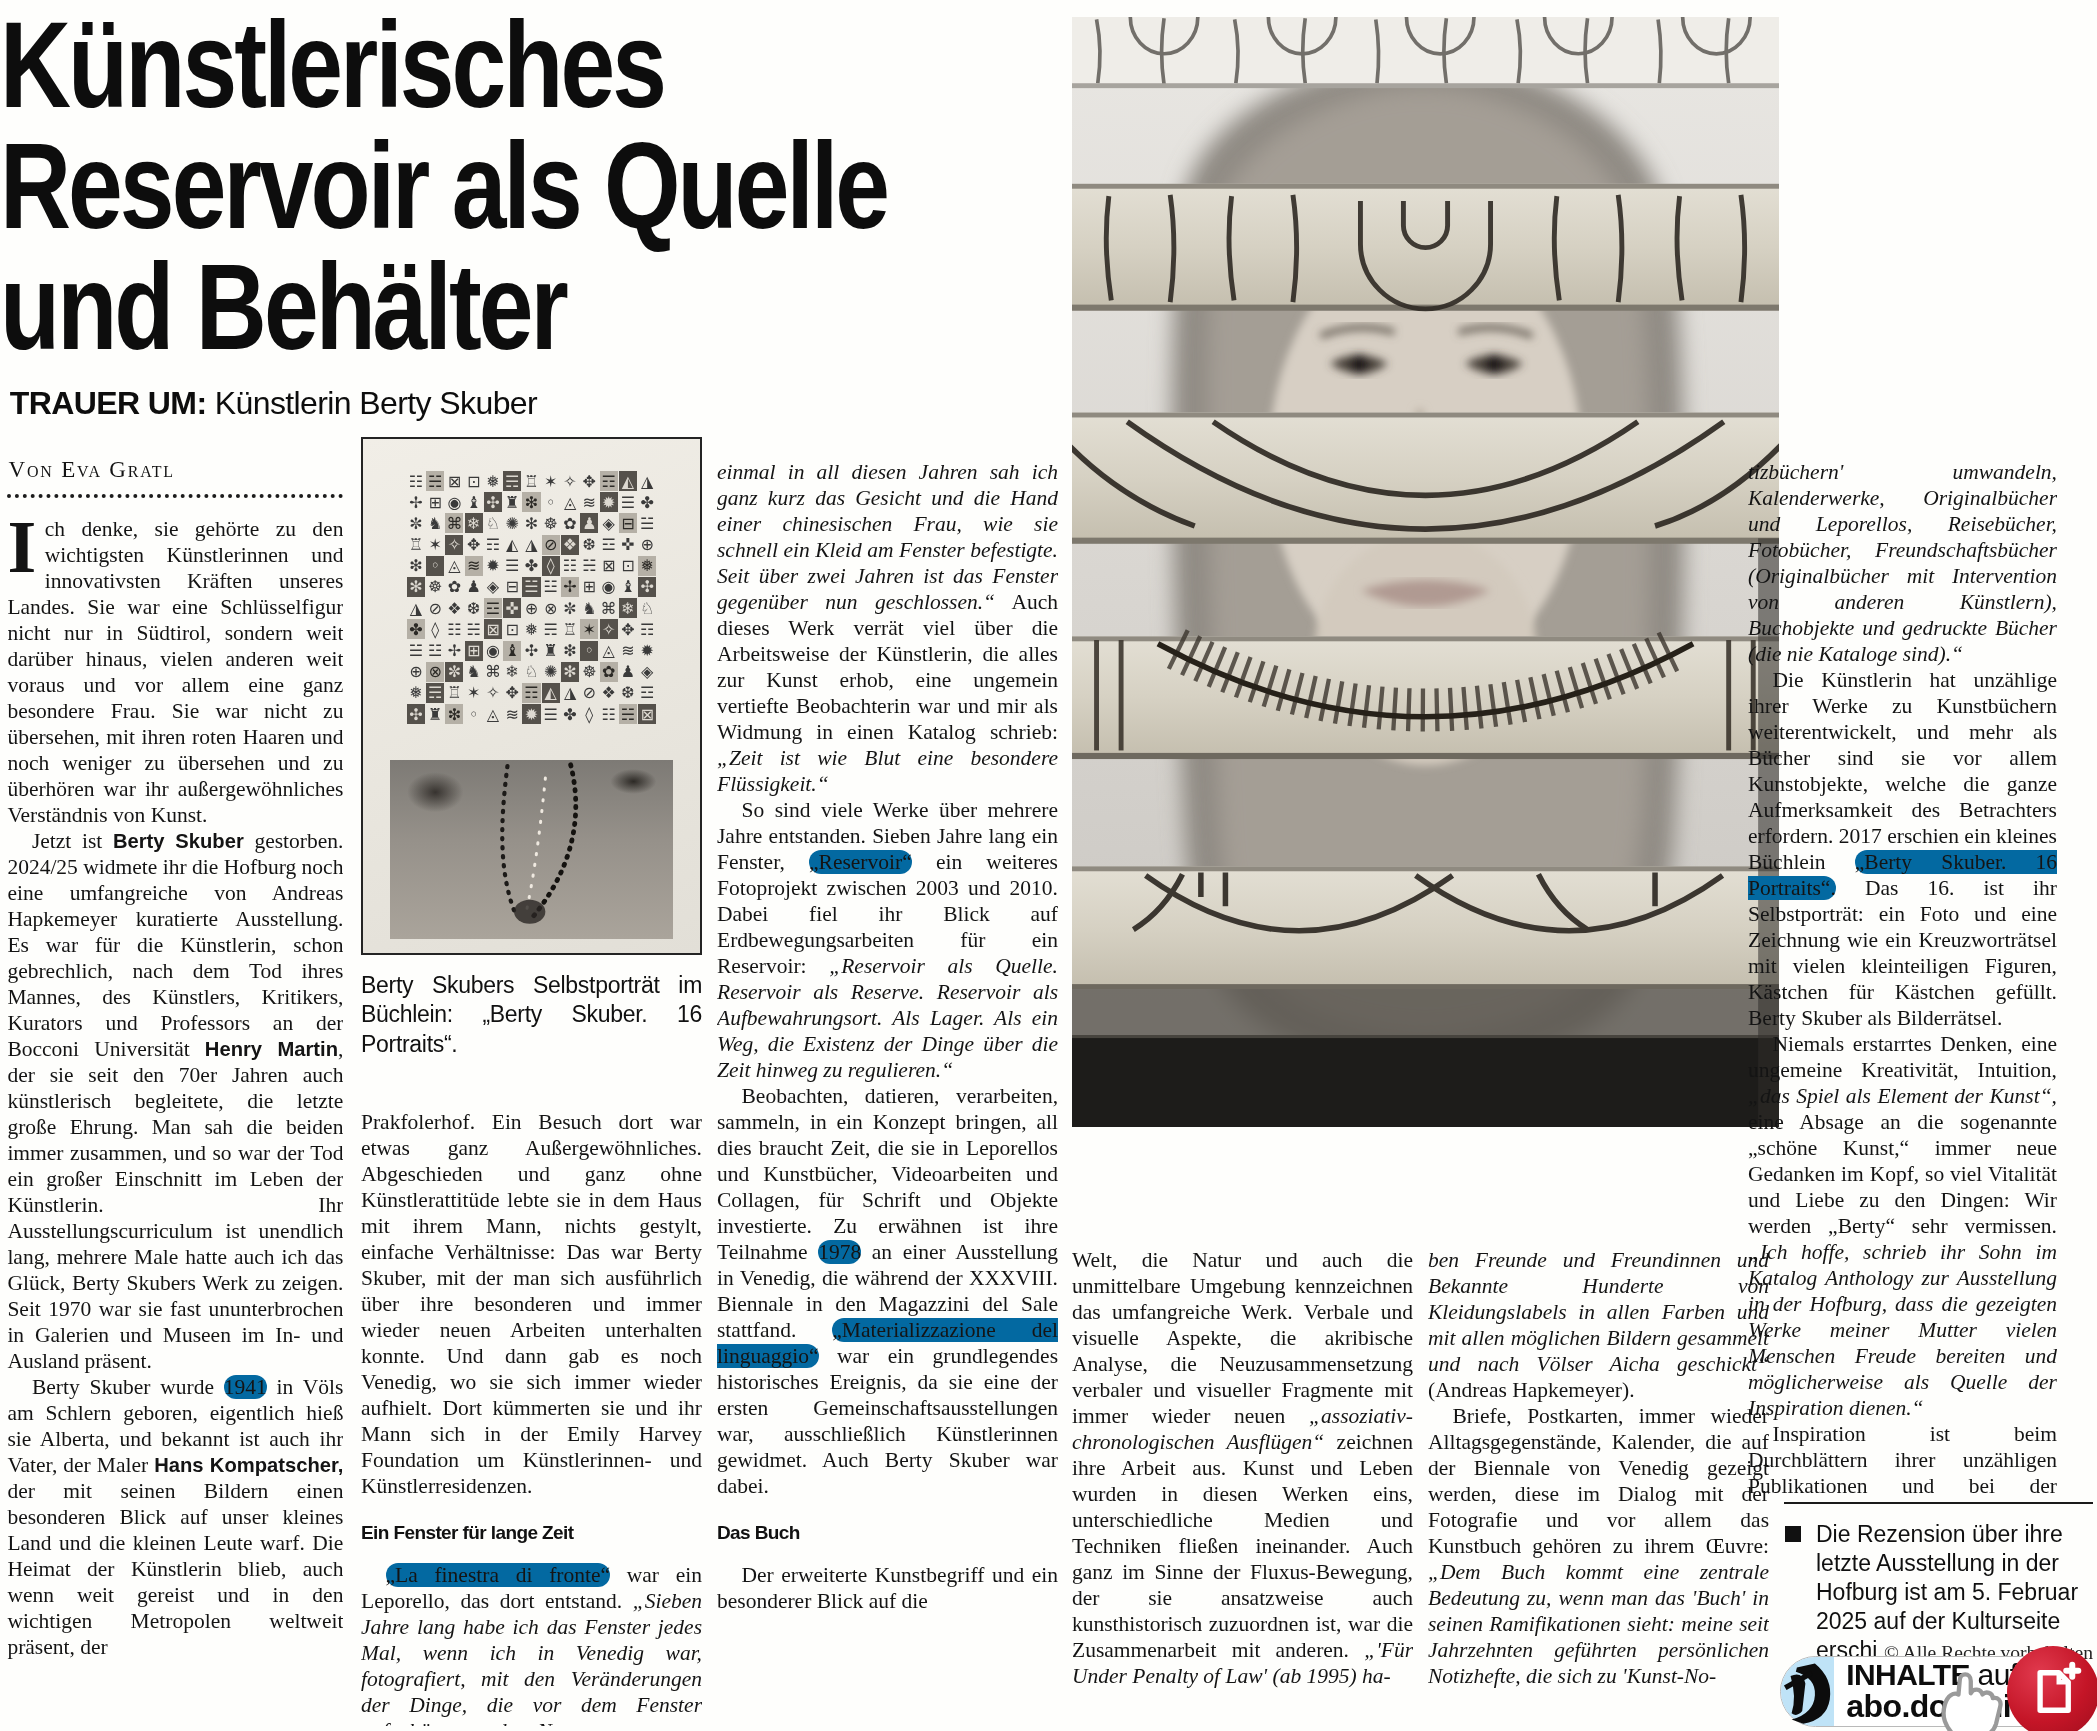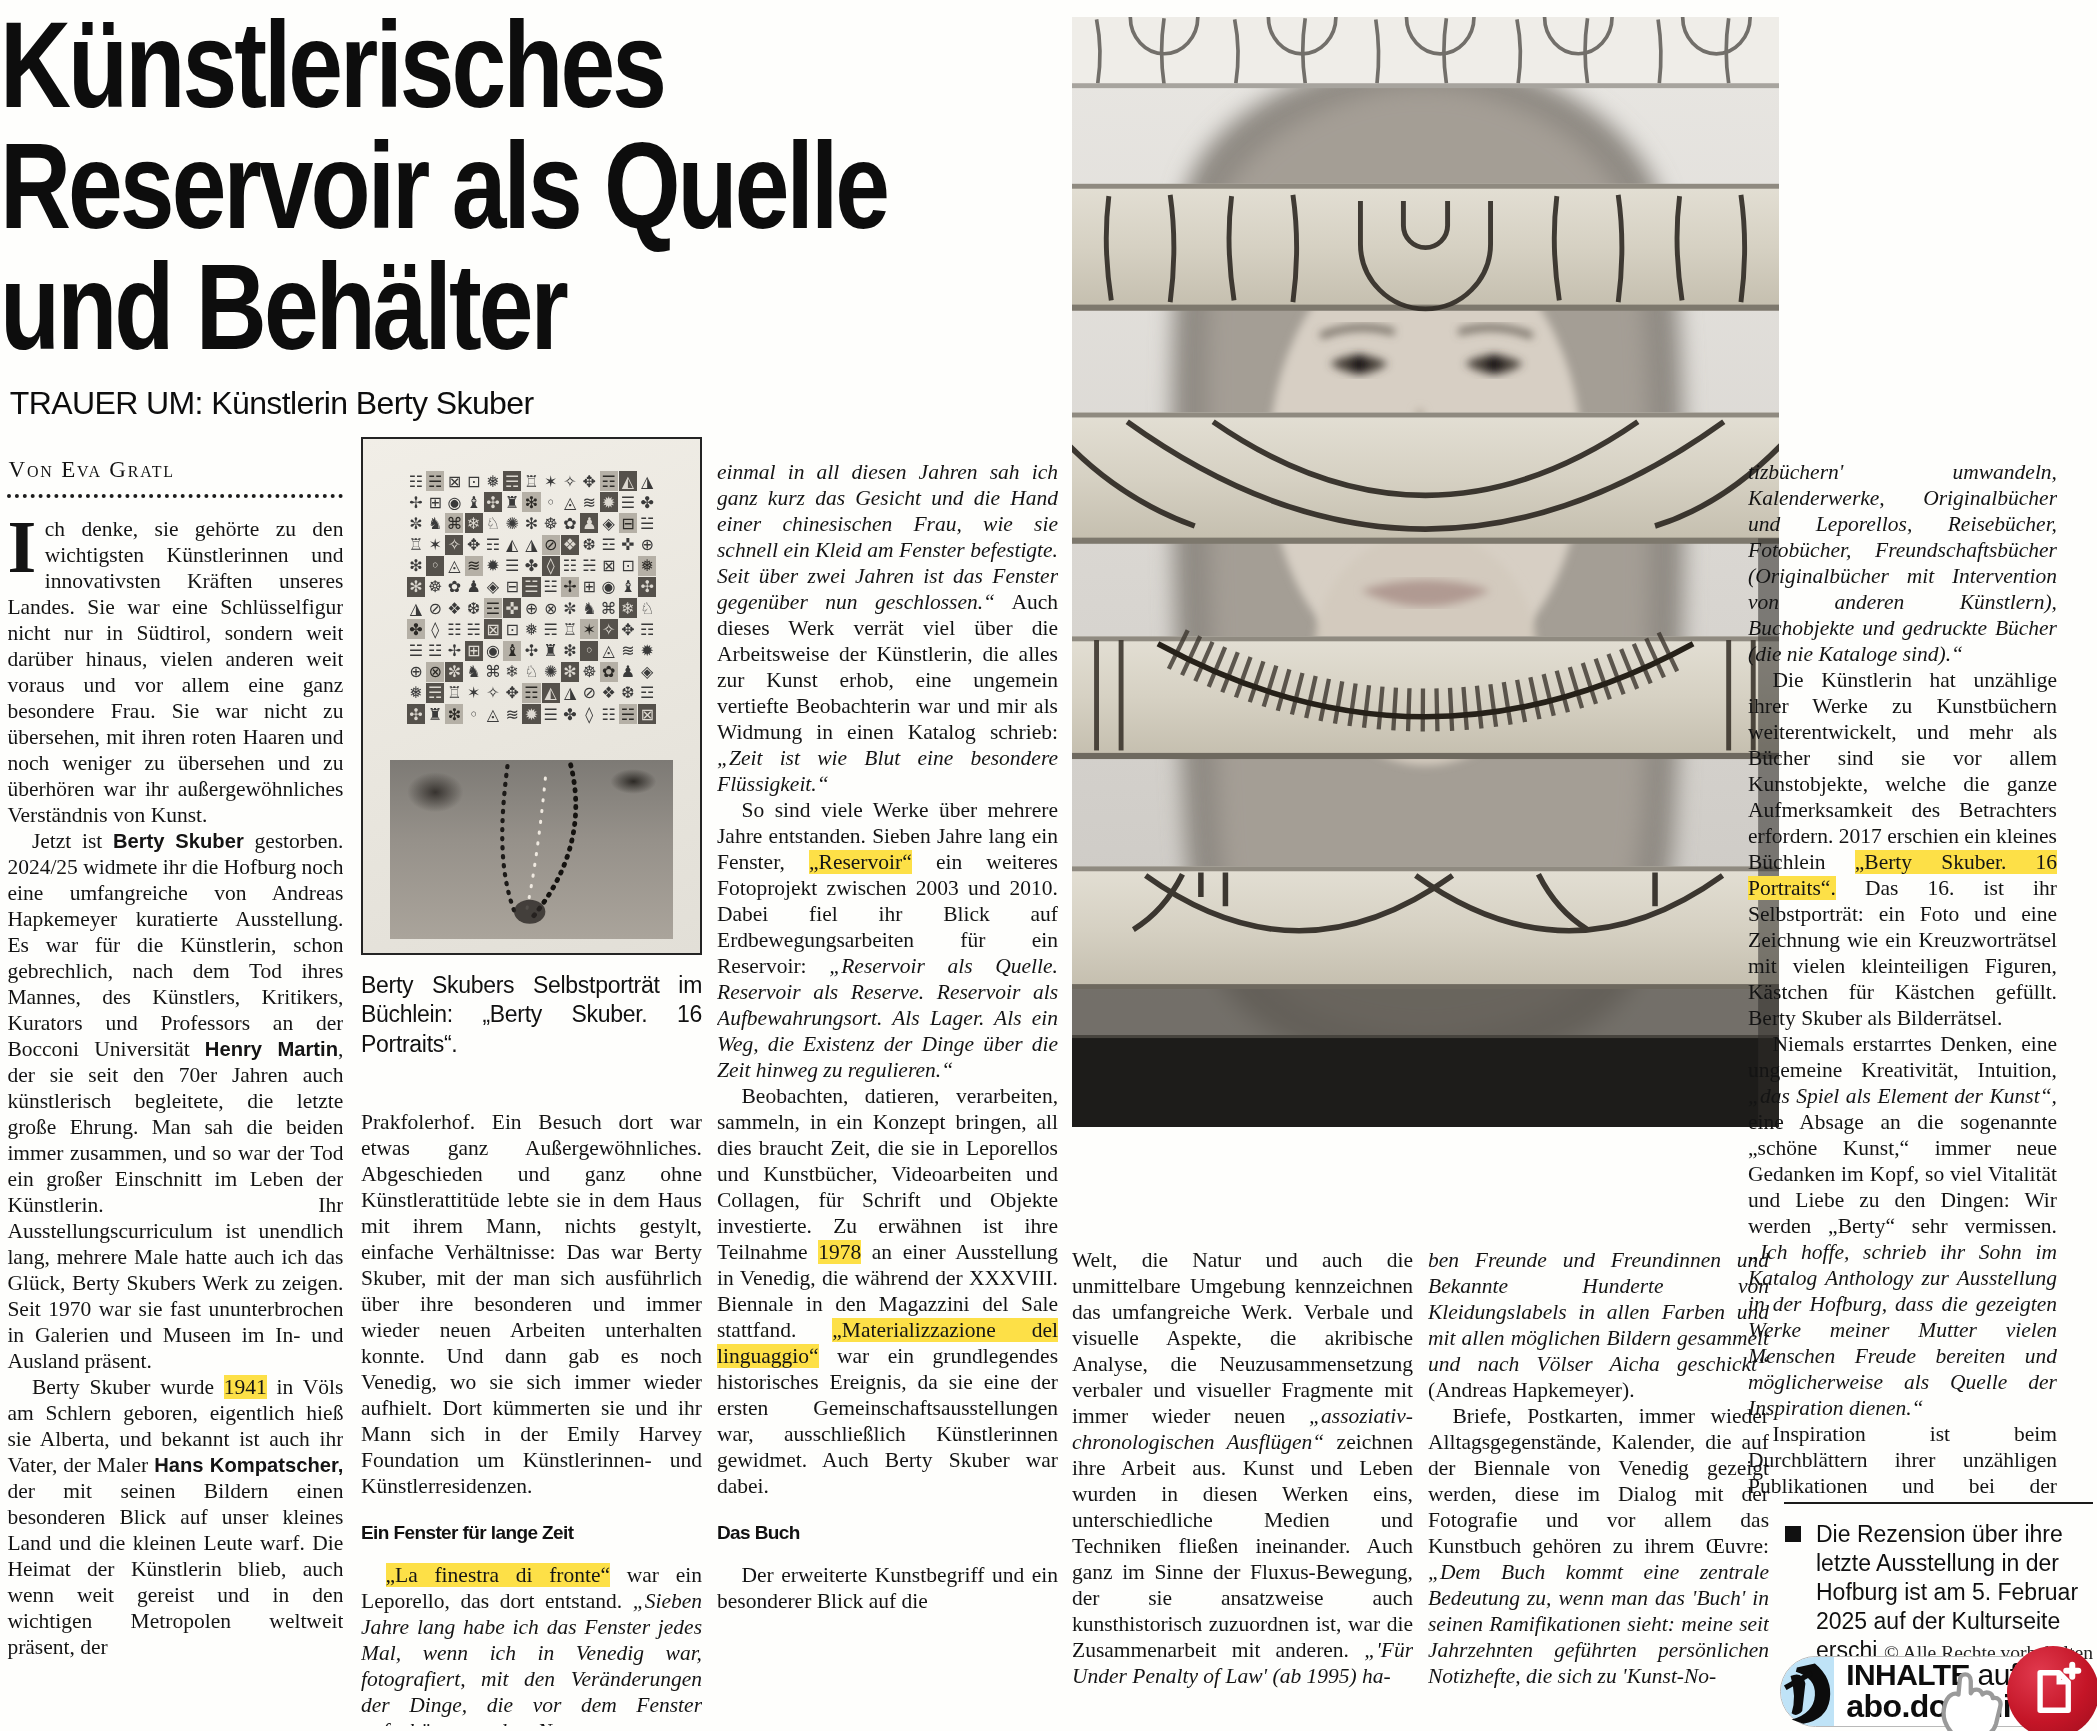--- a/index.html
+++ b/index.html
@@ -6,32 +6,32 @@
   .page{position:relative;width:2097px;height:1731px;background:#fefefc;overflow:hidden;
         font-family:"Liberation Serif",serif;color:#141414;}
 
   
   .headline{position:absolute;left:0;top:3.7px;width:1080px;}
   .headline .hline{display:block;font-family:"Liberation Sans",sans-serif;font-weight:700;
         font-size:123px;line-height:121px;letter-spacing:-3.7px;color:#0d0d0d;
         transform:scaleX(.80);transform-origin:left top;white-space:nowrap;}
   .kicker{position:absolute;left:9.8px;top:385px;font-family:"Liberation Sans",sans-serif;
         font-size:32px;color:#0d0d0d;white-space:nowrap;letter-spacing:-0.6px;}
-  .kicker b{font-weight:400;text-align:center;}
+  .kicker b{font-weight:700;text-align:center;}
 
   
   .col{position:absolute;overflow:hidden;}
   .colflow p{margin:0;text-align:justify;font-size:21.5px;line-height:26px;text-indent:24.5px;}
   .colflow p.cont{text-indent:0;}
   .colflow h3{font-family:"Liberation Sans",sans-serif;font-weight:700;font-size:19px;
         line-height:31px;letter-spacing:-0.6px;margin:18.4px 0 13.5px 0;color:#111;}
   .s-r{}
   .s-b{font-family:"Liberation Sans",sans-serif;font-weight:700;font-size:.94em;}
   .s-i{font-style:italic;}
-  .s-hl{background:#fde047;}
+  .s-hl{background:#0369a1;border-radius:12px;}
   .dropcap{float:left;font-weight:700;font-size:74px;line-height:53px;
         padding:4.9px 8.6px 0 0;font-family:"Liberation Serif",serif;}
 
   .byline{font-variant:small-caps;font-size:23px;letter-spacing:1.8px;
         padding:0 0 11px 1.2px;border-bottom:4.9px dotted #1c1c1c;margin-bottom:18.4px;}
 
   
   .fig1{position:absolute;left:361px;top:437px;width:341px;}
   .fig1 .frame{box-sizing:border-box;width:100%;height:518px;border:2.5px solid #242424;
         background:linear-gradient(160deg,#f1eee7 0%,#e9e6de 55%,#e2dfd7 100%);overflow:hidden;}

